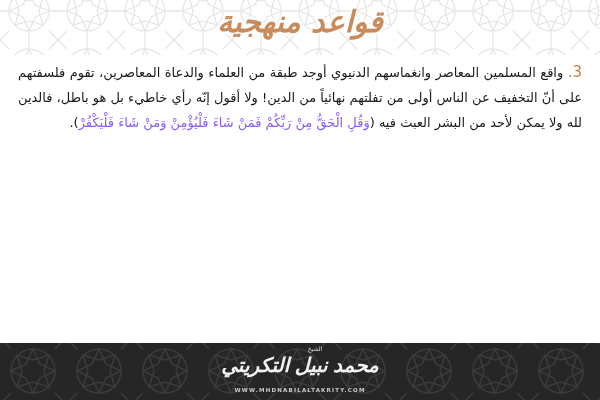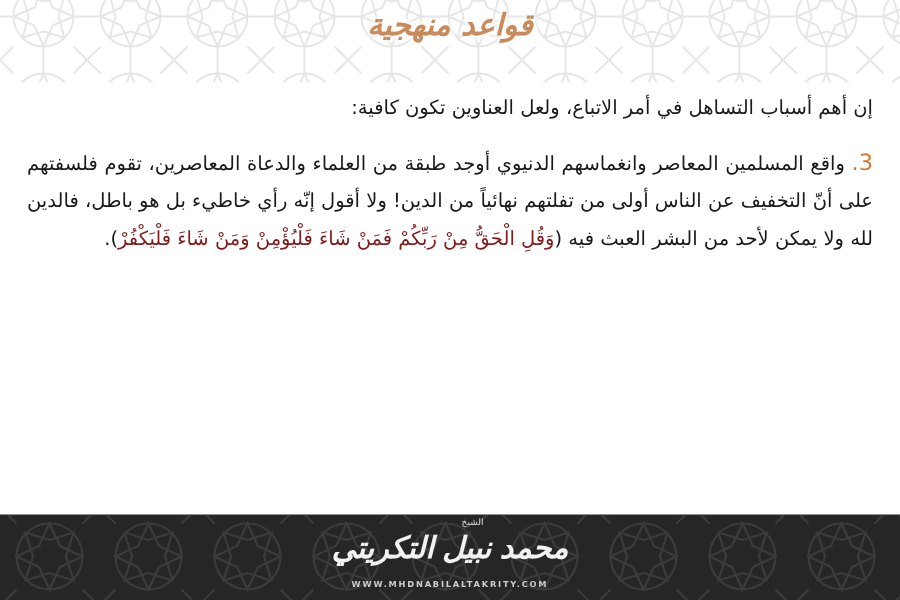--- a/index.html
+++ b/index.html
@@ -8,37 +8,37 @@
 
     .header {
       position: absolute; left: 0; top: 0; width: 600px; height: 55px;
       background-color: #ffffff;
       overflow: hidden;
     }
     .header svg.pattern { position: absolute; left: 0; top: 0; }
     .header-title {
       position: absolute; left: 0; top: 4px; width: 600px; text-align: center;
       font-family: "DejaVu Serif", "Liberation Serif", serif;
-      font-size: 20px; font-style: italic; font-weight: bold;
+      font-size: 30px; font-style: italic; font-weight: bold;
       color: #c98a5c; direction: rtl;
       text-shadow: 0 0 6px #ffffff, 0 0 6px #ffffff, 0 0 6px #ffffff;
     }
 
     .content {
       position: absolute; left: 18px; top: 60px; width: 564px;
       direction: rtl; text-align: justify;
       font-family: "DejaVu Sans", "Liberation Sans", sans-serif;
       font-size: 13px; color: #1a1a1a; line-height: 25px;
     }
     .content p { margin: 0; }
     .intro { margin-bottom: 11px !important; }
     .item { margin-bottom: 11px !important; }
     .num { color: #d07a3a; font-size: 15px; }
     .quote-blue { color: #3a7dc4; }
-    .quote-red { color: #7f1d1d; }
+    .quote-red { color: #8b5cf6; }
 
     .footer {
       position: absolute; left: 0; top: 343px; width: 600px; height: 57px;
       background: #262626; overflow: hidden;
     }
     .footer svg.pattern { position: absolute; left: 0; top: 0; }
     .sheikh-label {
       position: absolute; left: 0; top: 2px; width: 600px; text-align: center;
       padding-left: 30px;
       font-size: 6px; color: #dddddd; direction: rtl;
@@ -71,21 +71,20 @@
           <path d="M29,0 L29,9 M29,49 L29,58 M0,29 L9,29 M49,29 L58,29"></path>
         </g>
       </pattern>
     </defs>
     <rect width="600" height="55" fill="url(#starL)"></rect>
   </svg>
   <div class="header-title">قواعد منهجية</div>
 </div>
 
 <div class="content">
-  <p class="intro">إن أهم أسباب التساهل في أمر الاتباع، ولعل العناوين تكون كافية:</p>
 
 
 
   <p class="item"><span class="num">3.</span><span> واقع المسلمين المعاصر وانغماسهم الدنيوي أوجد طبقة من العلماء والدعاة المعاصرين، تقوم فلسفتهم على أنّ التخفيف عن الناس أولى من تفلتهم نهائياً من الدين! ولا أقول إنّه رأي خاطيء بل هو باطل، فالدين لله ولا يمكن لأحد من البشر العبث فيه (</span><span class="quote-red">وَقُلِ الْحَقُّ مِنْ رَبِّكُمْ فَمَنْ شَاءَ فَلْيُؤْمِنْ وَمَنْ شَاءَ فَلْيَكْفُرْ</span><span>).</span></p>
 </div>
 
 <div class="footer">
   <svg class="pattern" width="600" height="57" viewBox="0 0 600 57" xmlns="http://www.w3.org/2000/svg">
     <defs>
       <pattern id="starD" x="0" y="-5" width="66" height="66" patternUnits="userSpaceOnUse">

